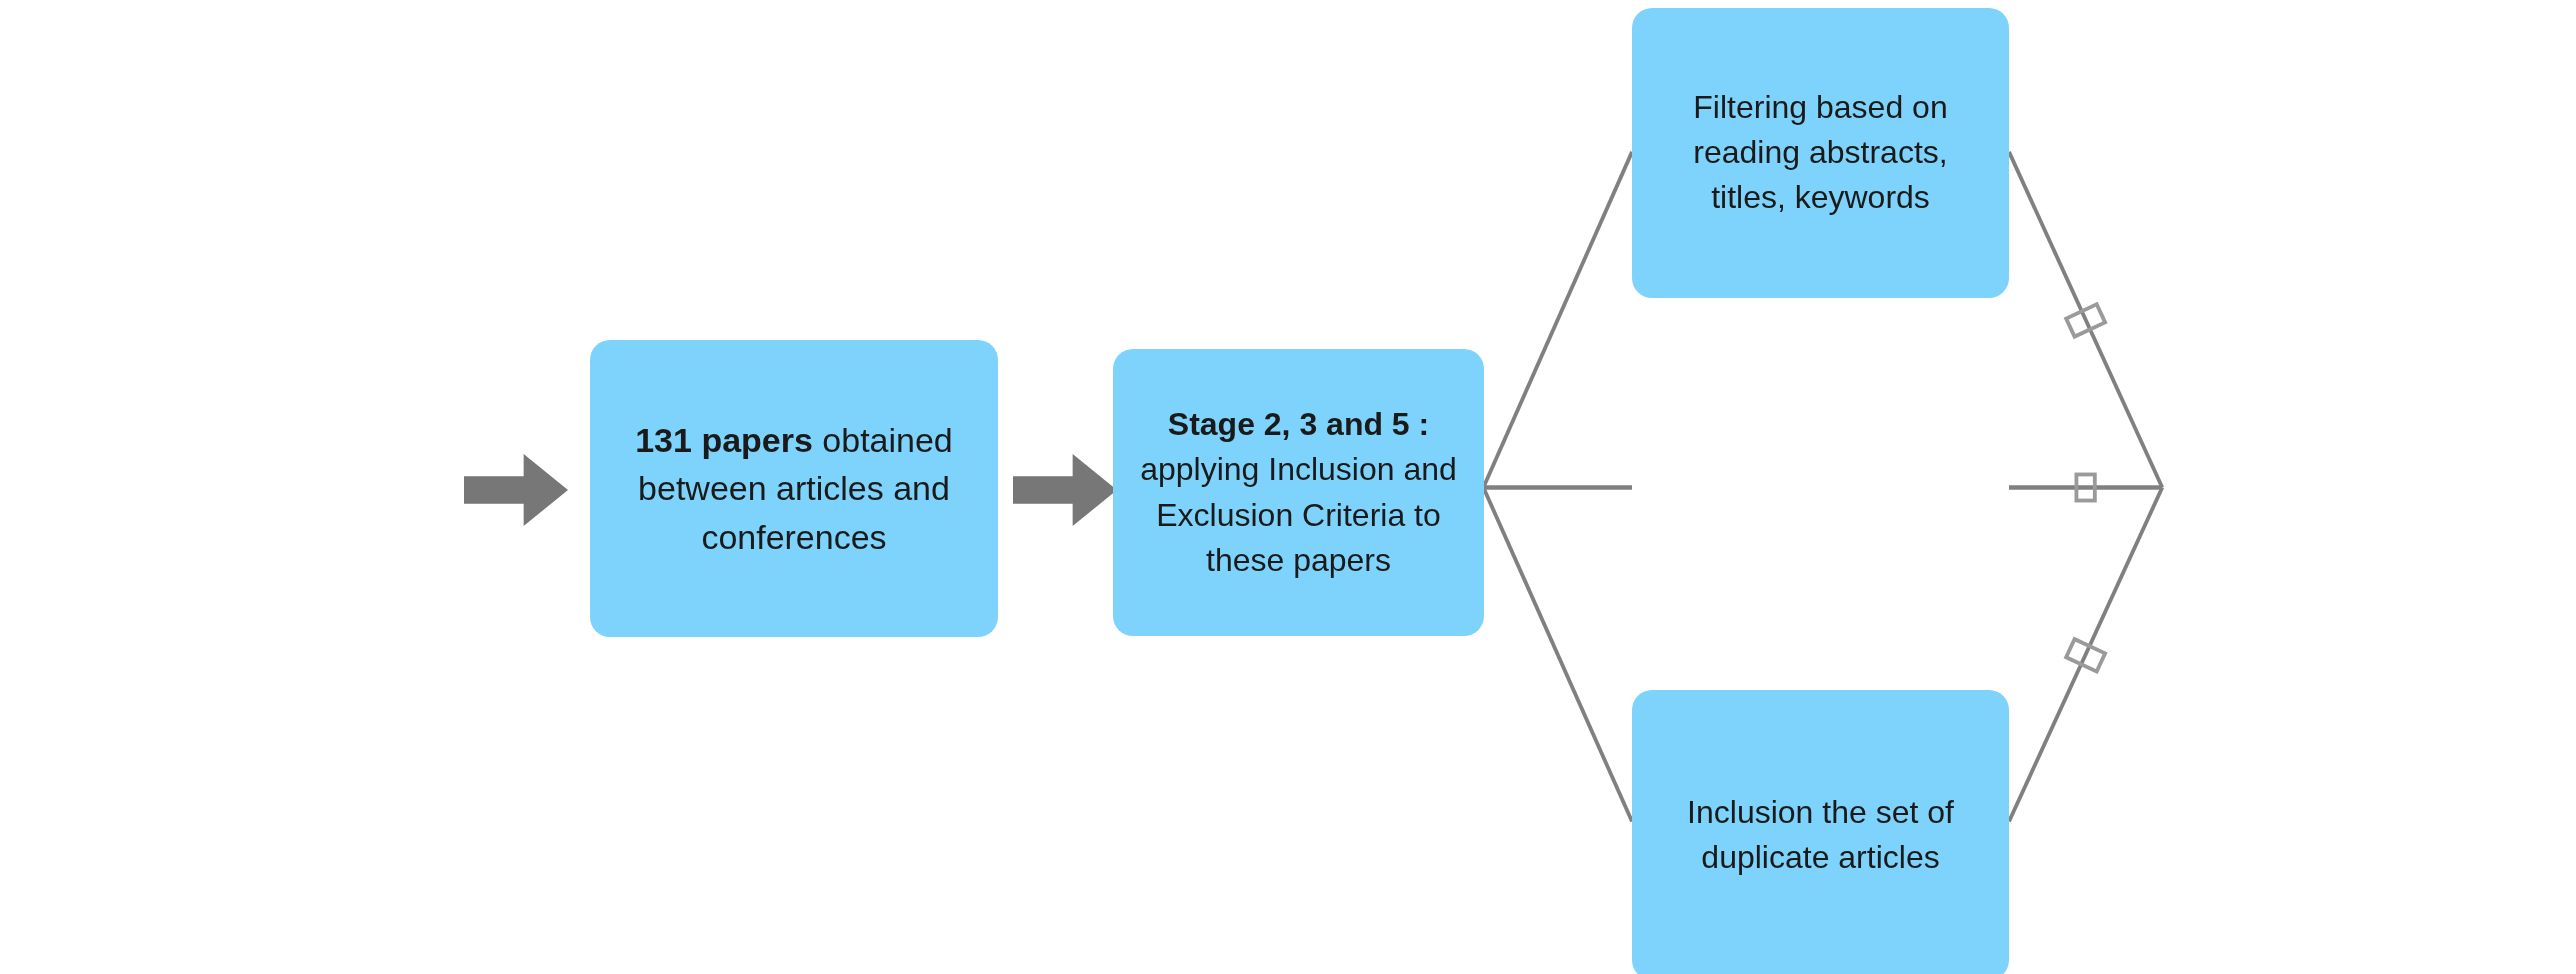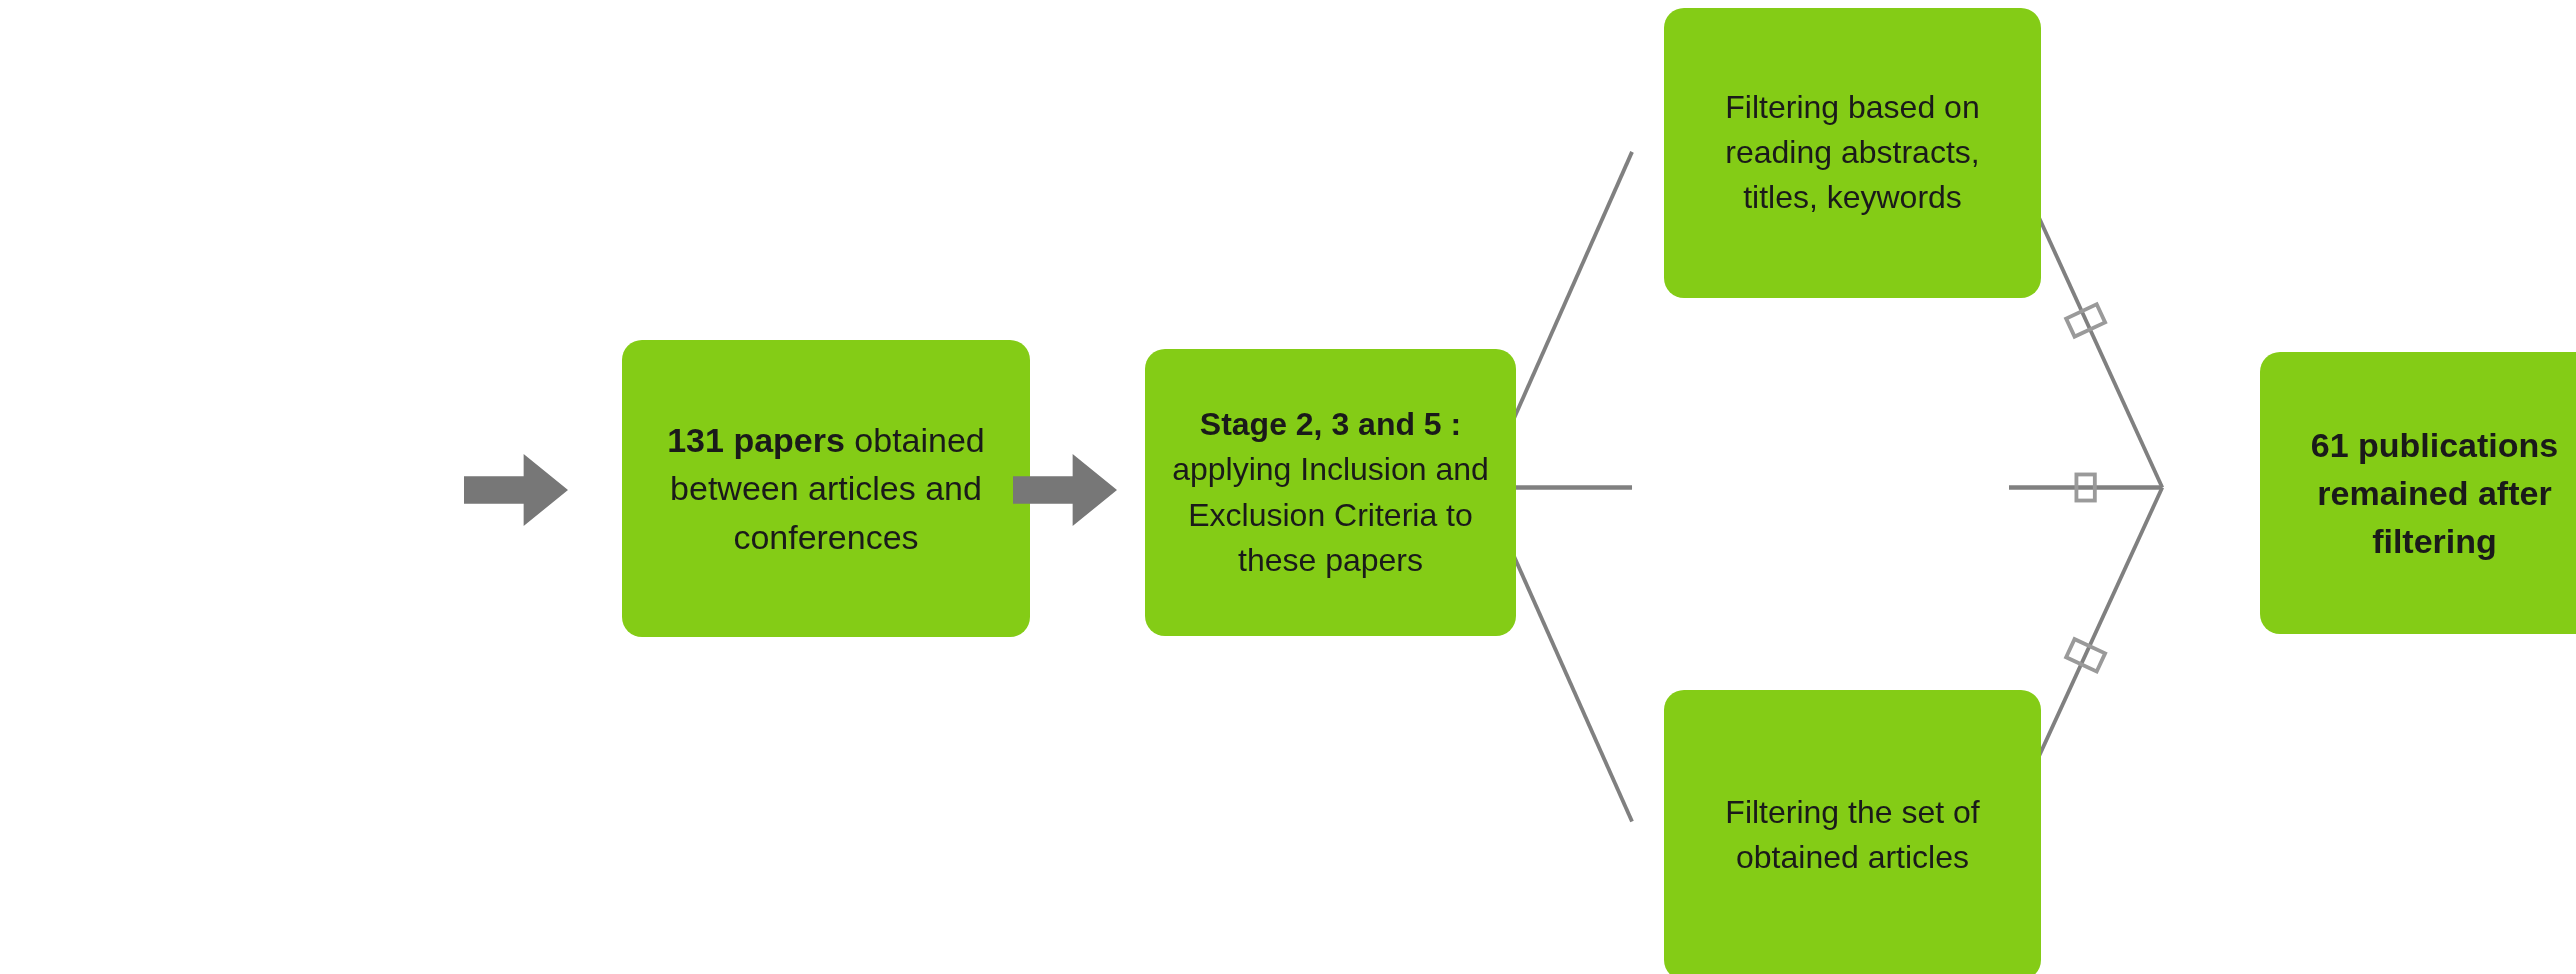--- a/index.html
+++ b/index.html
@@ -22,30 +22,29 @@
   .connector-layer {
     position: absolute;
     left: 0;
     top: 0;
     width: 2576px;
     height: 975px;
     pointer-events: none;
   }
   .node {
     position: absolute;
-    background: #84cc16;
+    background: #7dd3fc;
     border-radius: 20px;
     box-sizing: border-box;
     display: flex;
     align-items: center;
     justify-content: center;
     text-align: center;
     color: #1a1a1a;
     line-height: 1.42;
-    margin-left: 32px;
   }
   .node .txt {
     display: block;
     width: 100%;
     padding: 0 20px;
     box-sizing: border-box;
   }
   .node-stage1 {
     left: 12.3px;  top: 340px;  width: 412px;  height: 297px;
     font-size: 34px;
@@ -130,21 +129,18 @@
   <div class="node node-stage234">
     <span class="txt"><span class="lead">Stage 2, 3 and 5 :</span><span> applying Inclusion and Exclusion Criteria to these papers</span></span>
   </div>
 
   <div class="node node-filter-abstracts">
     <span class="txt">Filtering based on reading abstracts, titles, keywords</span>
   </div>
 
 
   <div class="node node-filter-duplicates">
-    <span class="txt">Filtering the set of obtained articles</span>
+    <span class="txt">Inclusion the set of duplicate articles</span>
   </div>
 
-  <div class="node node-result">
-    <span class="txt">61 publications remained after filtering</span>
-  </div>
 
 </div>
 
 
 </body></html>

